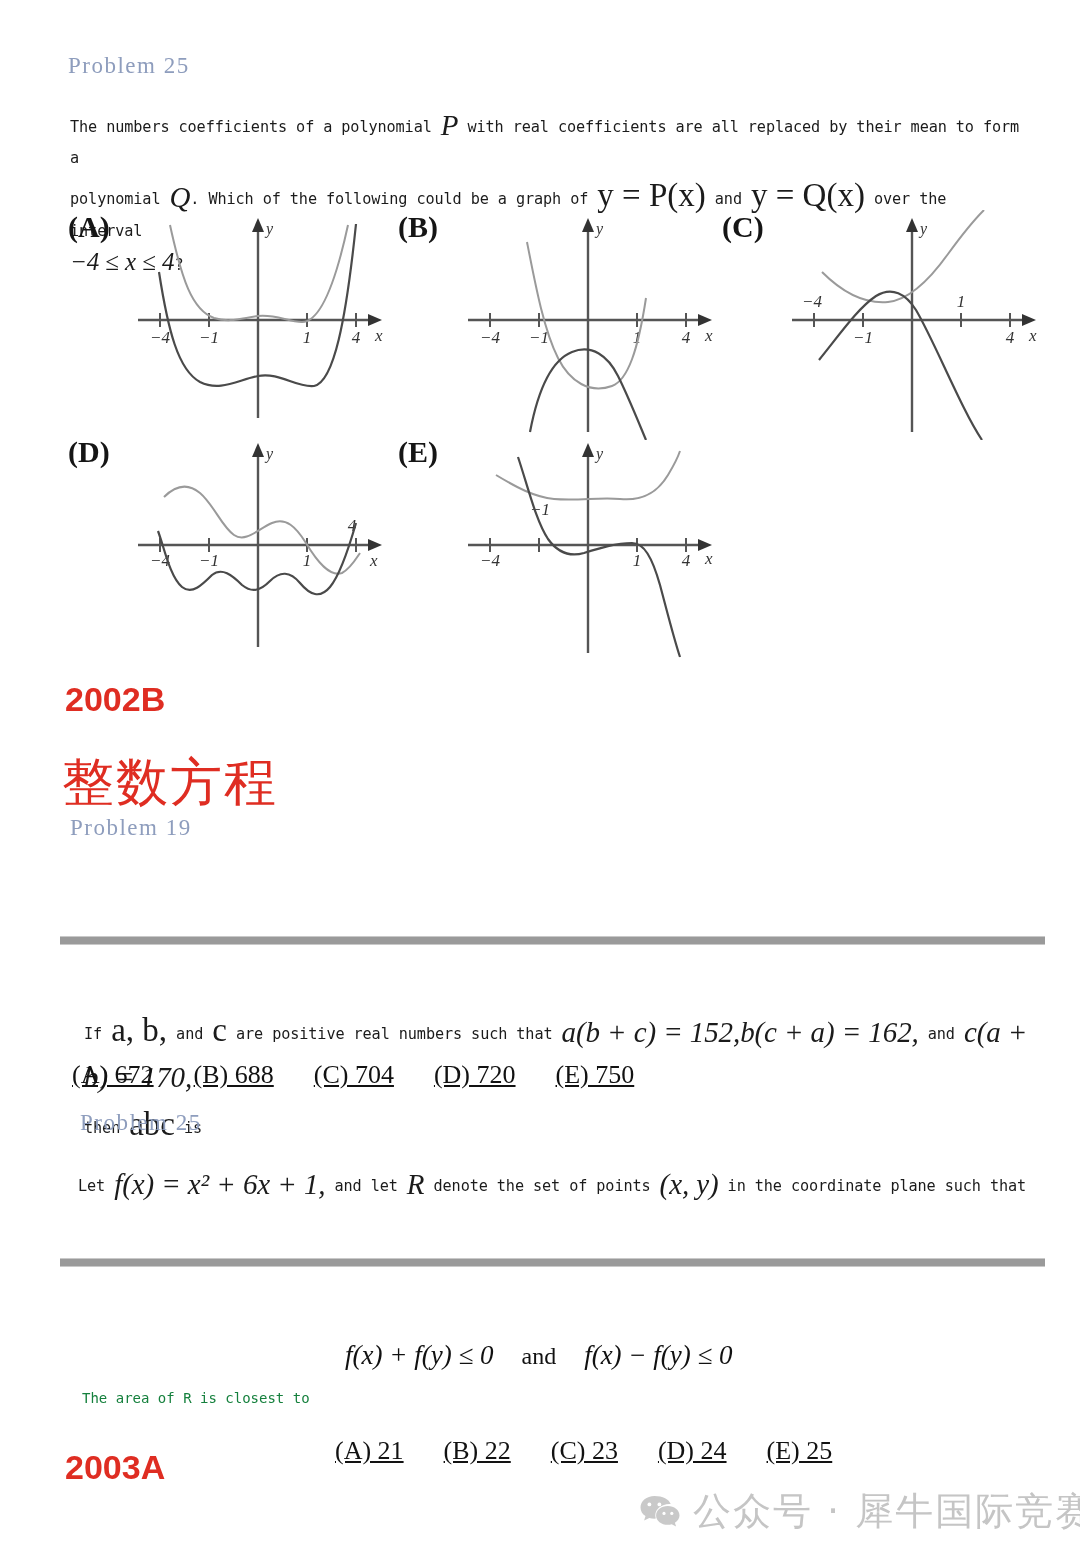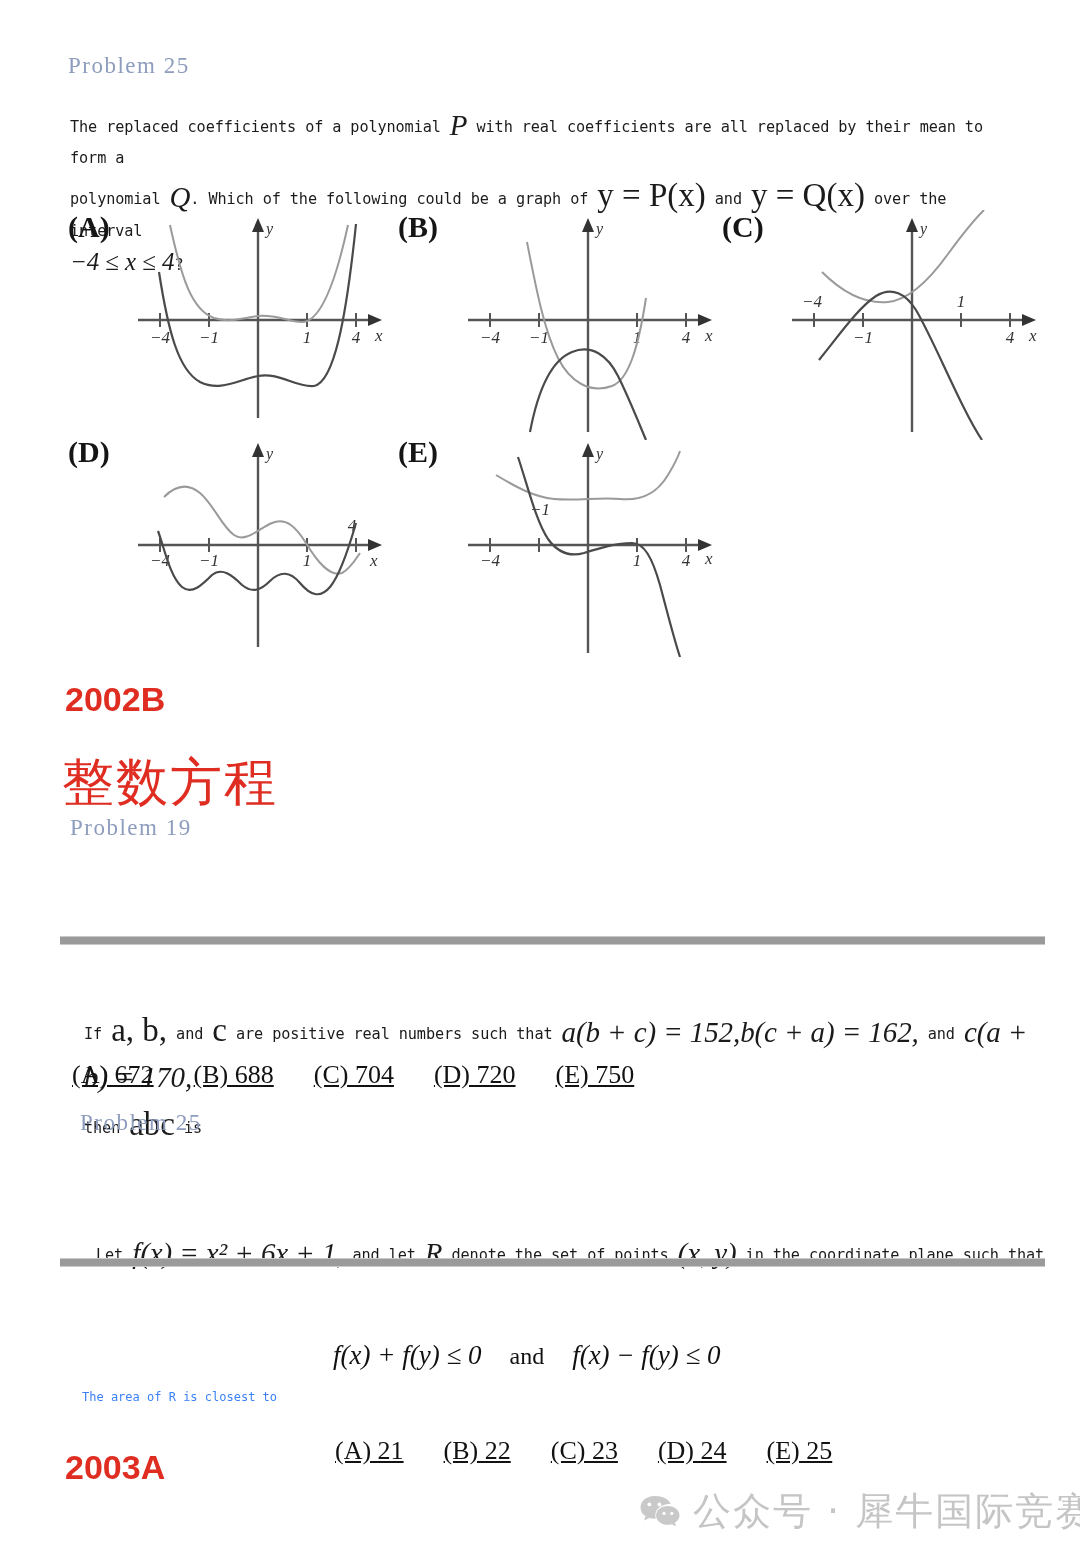--- a/index.html
+++ b/index.html
@@ -82,22 +82,22 @@
   .formula-line .it { font-style: italic; }
   .formula-line .and {
     font-style: normal;
     font-size: 24px;
     margin: 0 28px;
   }
 
   .inline-note {
     position: absolute;
     font-family: "DejaVu Sans Mono", monospace;
-    font-size: 12px;
-    color: #3b82f6;
+    font-size: 14px;
+    color: #15803d;
     white-space: nowrap;
   }
 
   
   .divider {
     position: absolute;
     height: 7px;
     background: #9a9a9a;
     border-top: 1px solid #c9c9c9;
     border-bottom: 1px solid #c9c9c9;
@@ -130,21 +130,21 @@
     white-space: nowrap;
   }
   .wechat-icon { display: block; }
 </style>
 </head>
 <body>
 
 <div class="problem-heading" style="left:68px; top:53px;">Problem 25</div>
 
 <div class="stem" style="left:70px; top:103px; width:955px;">
-  <span>The replaced coefficients of a polynomial </span><span class="big">P</span><span> with real coefficients are all replaced by their mean to form a</span><br>
+  <span>The numbers coefficients of a polynomial </span><span class="big">P</span><span> with real coefficients are all replaced by their mean to form a</span><br>
   <span>polynomial </span><span class="big">Q</span><span>. Which of the following could be a graph of </span><span class="m">y = P(x)</span><span> and </span><span class="m">y = Q(x)</span><span> over the interval</span><br>
   <span style="font-family:'Liberation Serif',serif; font-size:25px; font-style:italic;">−4 ≤ x ≤ 4</span><span>?</span>
 </div>
 
 <div class="graph-panel" style="left:68px; top:210px; width:320px; height:210px;">
   <div class="opt-label" style="left:0px; top:0px;">(A)</div>
   <svg class="graph-svg" width="260" height="210" viewBox="0 0 260 210" style="left:62px; top:0px;">
 
     <line x1="8" y1="110" x2="238" y2="110" stroke="#555" stroke-width="2.4"></line>
     <polygon points="238,104 252,110 238,116" fill="#333"></polygon>
@@ -278,27 +278,27 @@
   <span>If </span><span class="m">a, b,</span><span> and </span><span class="m">c</span><span> are positive real numbers such that </span><span class="big">a(b + c) = 152,</span><span class="big">b(c + a) = 162,</span><span> and </span><span class="big">c(a + b) = 170,</span><br>
   <span>then </span><span class="m">abc</span><span> is</span>
 </div>
 
 <div class="choices" style="left:72px; top:1060px;">
   <span class="ch">(A) 672</span><span class="ch">(B) 688</span><span class="ch">(C) 704</span><span class="ch">(D) 720</span><span class="ch">(E) 750</span>
 </div>
 
 <div class="problem-heading" style="left:80px; top:1110px;">Problem 25</div>
 
-<div class="stem" style="left:78px; top:1231px; width:960px;margin-left:18px;">
+<div class="stem" style="left:78px; top:1162px; width:960px;">
   <span>Let </span><span class="big">f(x) = x² + 6x + 1,</span><span> and let </span><span class="big">R</span><span> denote the set of points </span><span class="big">(x, y)</span><span> in the coordinate plane such that</span>
 </div>
 
 <div class="divider" style="left:60px; top:1258px; width:985px;"></div>
 
-<div class="formula-line" style="left:333px; top:1340px;text-align:center;">
+<div class="formula-line" style="left:345px; top:1340px;text-align:center;">
   <span class="it">f(x) + f(y) ≤ 0</span><span class="and">and</span><span class="it">f(x) − f(y) ≤ 0</span>
 </div>
 
 <div class="inline-note" style="left:82px; top:1390px;">The area of R is closest to</div>
 
 <div class="choices" style="left:335px; top:1436px;">
   <span class="ch">(A) 21</span><span class="ch">(B) 22</span><span class="ch">(C) 23</span><span class="ch">(D) 24</span><span class="ch">(E) 25</span>
 </div>
 
 <div class="red-heading year" style="left:65px; top:1448px;">2003A</div>

